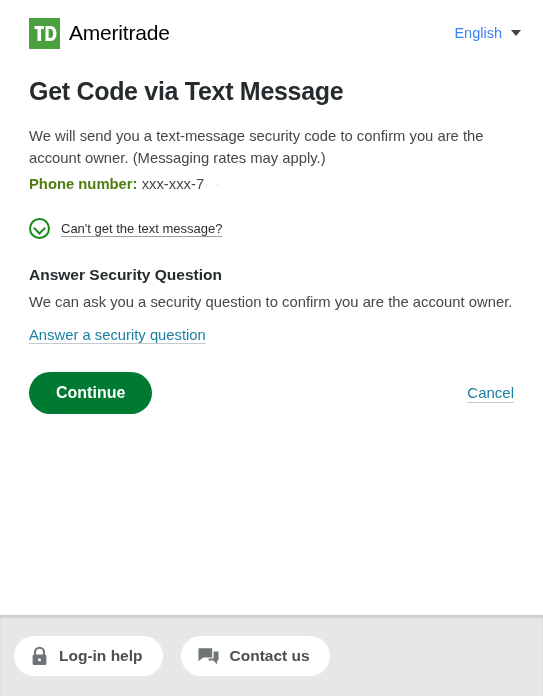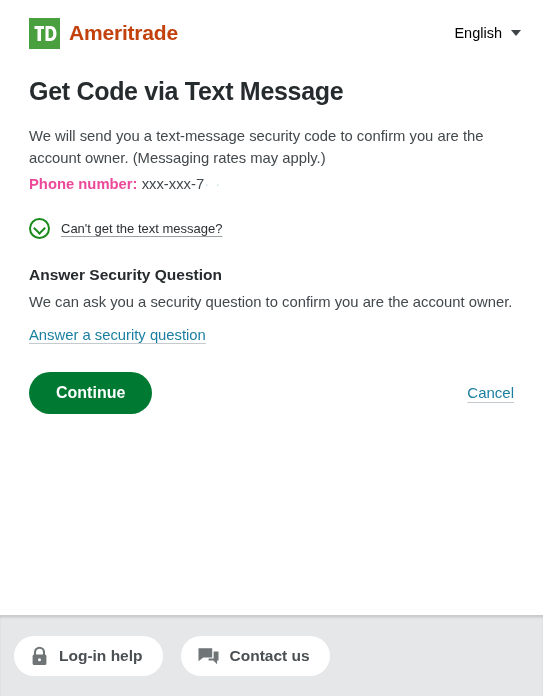--- a/index.html
+++ b/index.html
@@ -48,35 +48,35 @@
     width: 31px;
     height: 31px;
     background: #4aa03f;
     display: block;
     position: relative;
     flex: 0 0 31px;
   }
 
   .brand-name {
     font-size: 21px;
-    font-weight: bold;
-    color: #c2410c;
+    font-weight: normal;
+    color: #000000;
     letter-spacing: -0.2px;
   }
 
   .lang {
     display: flex;
     align-items: center;
     gap: 9px;
     cursor: pointer;
   }
 
   .lang-label {
     font-size: 14.5px;
-    color: #000000;
+    color: #3b82f6;
   }
 
   .caret {
     width: 0; height: 0;
     border-left: 5.5px solid transparent;
     border-right: 5.5px solid transparent;
     border-top: 6px solid #3f4447;
   }
 
   
@@ -100,21 +100,21 @@
     line-height: 1.48;
     color: #42484c;
     margin-bottom: 6px;
   }
 
   .phone-line {
     font-size: 14.8px;
     color: #42484c;
     margin-bottom: 26px;
   }
-  .phone-line .lbl { font-weight: bold; color: #ec4899; }
+  .phone-line .lbl { font-weight: bold; color: #4d7c0f; }
   .redact {
     color: #bcd7e4;
     letter-spacing: 1px;
     opacity: .75;
   }
 
   
   .expander {
     display: flex;
     align-items: center;

